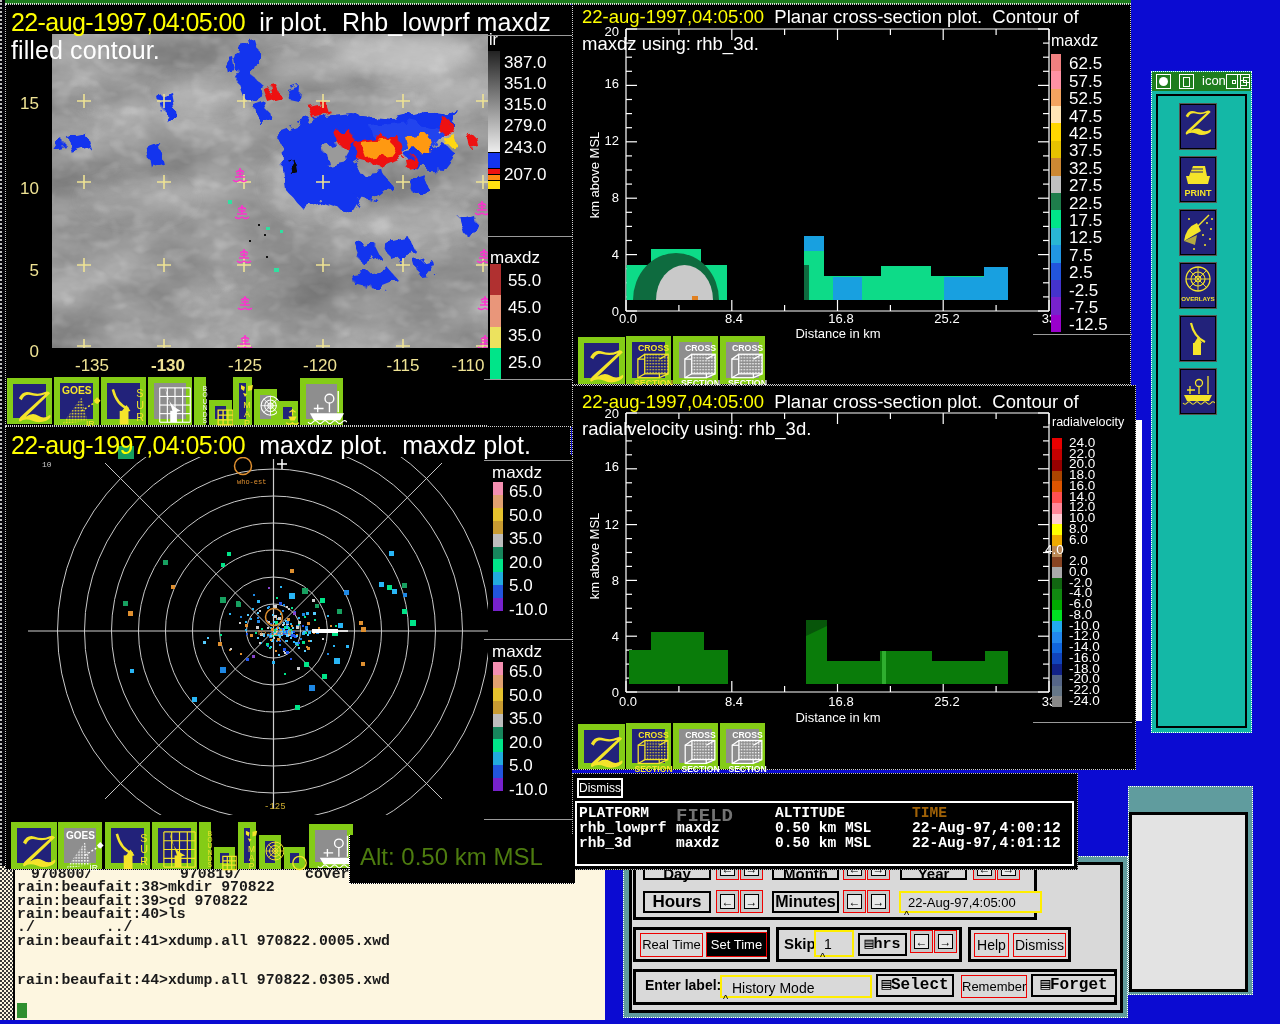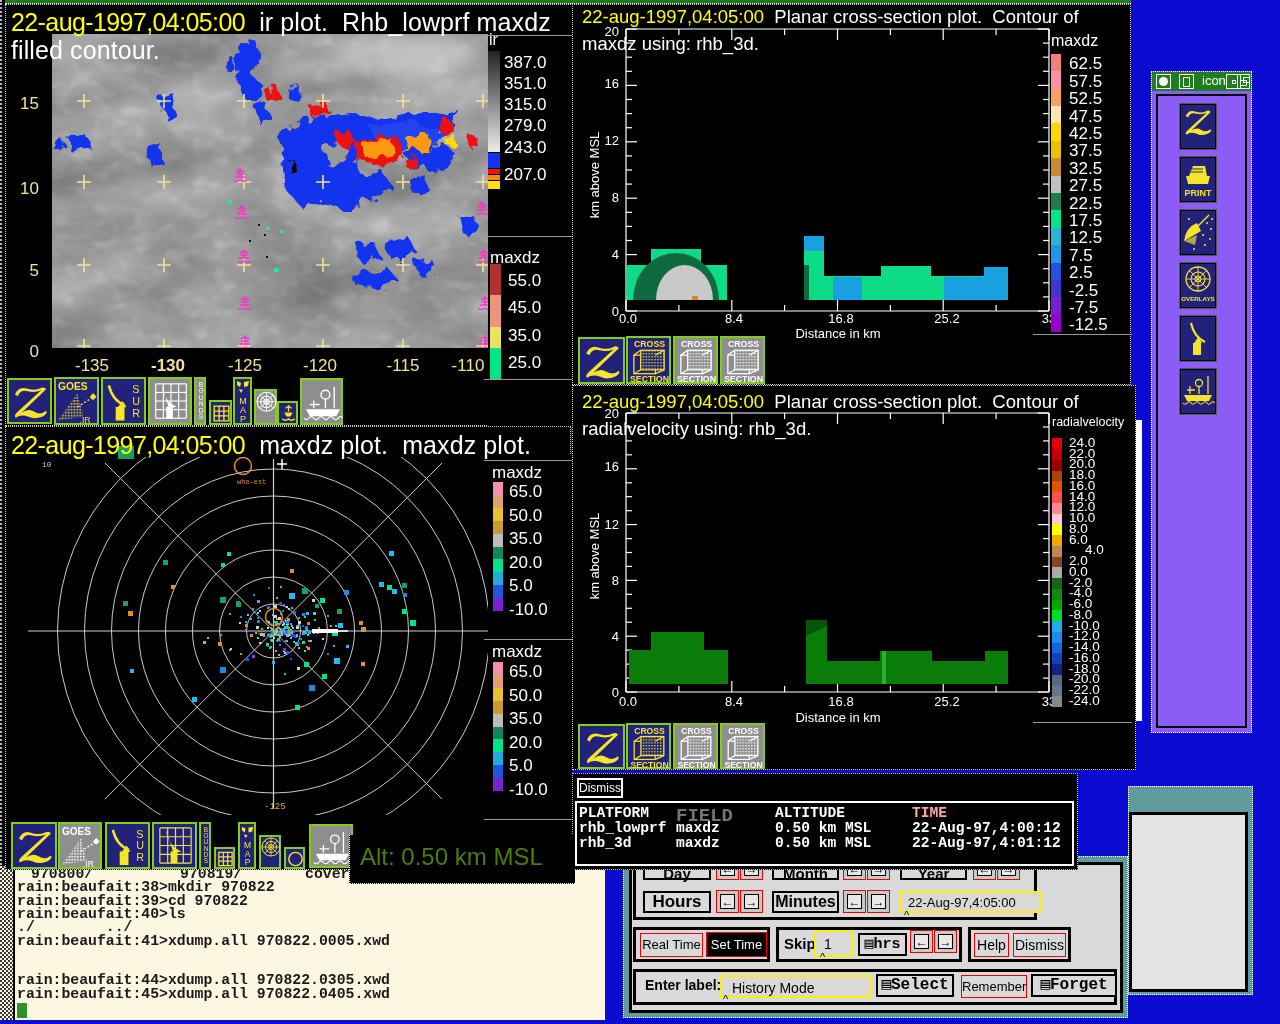--- a/index.html
+++ b/index.html
@@ -5,21 +5,21 @@
  background:#0b0bd2;font-family:"Liberation Sans",sans-serif;}
 .abs{position:absolute;}
 .win{position:absolute;background:#000;border:1px dotted #cfcfcf;}
 .ttl{position:absolute;font-size:25px;letter-spacing:-0.6px;white-space:pre;color:#fff;z-index:6;}
 .tw{letter-spacing:0.1px;}
 .ttl2{position:absolute;font-size:18.5px;letter-spacing:0;white-space:pre;color:#fff;z-index:6;}
 .ty{color:#ffff00;}
 .axlab{position:absolute;color:#efe394;font-size:17px;}
 .cbl{position:absolute;color:#fff;font-size:17px;}
 .sep{position:absolute;background:#9a9a9a;height:1px;}
-.icon{position:absolute;border:2px solid #84cc16;}
+.icon{position:absolute;border:6px solid #84cc16;}
 .nv{background:#22227a;}
 .mono{font-family:"Liberation Mono",monospace;}
 .sm{font-size:13px;color:#fff;position:absolute;}
 .btn{position:absolute;background:#d9d9d9;border:2px solid #000;color:#000;
  font-weight:bold;font-size:17px;text-align:center;}
 .rbtn{position:absolute;background:#d9d9d9;border:1px solid #e00;color:#000;
  font-size:16px;text-align:center;}
 .grp{position:absolute;border:3px solid #000;}
 .yfld{position:absolute;background:#d9d9d9;border:2px solid #ffee00;color:#000;}
 .arb{position:absolute;width:23px;border:1px solid #e00;background:#c8c8c8;}
@@ -34,21 +34,20 @@
     <div class="abs" style="left:13px;top:0;width:2px;height:154px;background:#000;"></div>
 <div class="abs mono" style="left:31px;top:0.0px;font-size:14.8px;font-weight:bold;color:#1a1a1a;white-space:pre;">970800/</div>
 <div class="abs mono" style="left:180px;top:0.0px;font-size:14.8px;font-weight:bold;color:#1a1a1a;white-space:pre;">970819/</div>
 <div class="abs mono" style="left:305px;top:0.0px;font-size:14.8px;font-weight:bold;color:#1a1a1a;white-space:pre;">cover.gifs/</div>
 <div class="abs mono" style="left:17px;top:13.3px;font-size:14.8px;font-weight:bold;color:#1a1a1a;white-space:pre;">rain:beaufait:38&gt;mkdir 970822</div>
 <div class="abs mono" style="left:17px;top:26.6px;font-size:14.8px;font-weight:bold;color:#1a1a1a;white-space:pre;">rain:beaufait:39&gt;cd 970822</div>
 <div class="abs mono" style="left:17px;top:39.9px;font-size:14.8px;font-weight:bold;color:#1a1a1a;white-space:pre;">rain:beaufait:40&gt;ls</div>
 <div class="abs mono" style="left:17px;top:53.2px;font-size:14.8px;font-weight:bold;color:#1a1a1a;white-space:pre;">./        ../</div>
 <div class="abs mono" style="left:17px;top:66.5px;font-size:14.8px;font-weight:bold;color:#1a1a1a;white-space:pre;">rain:beaufait:41&gt;xdump.all 970822.0005.xwd</div>
 <div class="abs mono" style="left:17px;top:106.4px;font-size:14.8px;font-weight:bold;color:#1a1a1a;white-space:pre;">rain:beaufait:44&gt;xdump.all 970822.0305.xwd</div>
-<div class="abs mono" style="left:17px;top:119.7px;font-size:14.8px;font-weight:bold;color:#1a1a1a;white-space:pre;">rain:beaufait:45&gt;xdump.all 970822.0405.xwd</div>
 <div class="abs" style="left:17px;top:137px;width:10px;height:15px;background:#2f8f2f;"></div>
 </div>
 <div class="win" style="left:5px;top:4px;width:566px;height:422px;">
 <div class="ttl" style="left:5px;top:3px;"><span class="ty">22-aug-1997,04:05:00</span><span class="tw">  ir plot.  Rhb_lowprf maxdz</span></div>
 <svg class="abs" style="left:46px;top:29px;" width="436" height="314">
 <filter id="cloud" x="0" y="0" width="100%" height="100%" color-interpolation-filters="sRGB">
  <feTurbulence type="fractalNoise" baseFrequency="0.010 0.018" numOctaves="5" seed="11" result="n"></feTurbulence>
  <feColorMatrix in="n" type="matrix" values="0.30 0 0 0 0.44  0.30 0 0 0 0.44  0.30 0 0 0 0.44  0 0 0 0 1" result="c1"></feColorMatrix>
  <feTurbulence type="fractalNoise" baseFrequency="0.05 0.07" numOctaves="2" seed="29" result="n2"></feTurbulence>
  <feColorMatrix in="n2" type="matrix" values="0.22 0 0 0 -0.11  0.22 0 0 0 -0.11  0.22 0 0 0 -0.11  0 0 0 0 1" result="c2"></feColorMatrix>
@@ -1013,21 +1012,21 @@
 <div class="cbl" style="left:496px;top:50.80px;font-size:13.5px;height:11px;line-height:11px;">24.0</div>
 <div class="cbl" style="left:496px;top:61.55px;font-size:13.5px;height:11px;line-height:11px;">22.0</div>
 <div class="cbl" style="left:496px;top:72.30px;font-size:13.5px;height:11px;line-height:11px;">20.0</div>
 <div class="cbl" style="left:496px;top:83.05px;font-size:13.5px;height:11px;line-height:11px;">18.0</div>
 <div class="cbl" style="left:496px;top:93.80px;font-size:13.5px;height:11px;line-height:11px;">16.0</div>
 <div class="cbl" style="left:496px;top:104.55px;font-size:13.5px;height:11px;line-height:11px;">14.0</div>
 <div class="cbl" style="left:496px;top:115.30px;font-size:13.5px;height:11px;line-height:11px;">12.0</div>
 <div class="cbl" style="left:496px;top:126.05px;font-size:13.5px;height:11px;line-height:11px;">10.0</div>
 <div class="cbl" style="left:496px;top:136.80px;font-size:13.5px;height:11px;line-height:11px;">8.0</div>
 <div class="cbl" style="left:496px;top:147.55px;font-size:13.5px;height:11px;line-height:11px;">6.0</div>
-<div class="cbl" style="left:512px;top:158.30px;font-size:13.5px;height:11px;line-height:11px;">4.0</div>
+<div class="cbl" style="left:472px;top:158.30px;font-size:13.5px;height:11px;line-height:11px;">4.0</div>
 <div class="cbl" style="left:496px;top:169.05px;font-size:13.5px;height:11px;line-height:11px;">2.0</div>
 <div class="cbl" style="left:496px;top:179.80px;font-size:13.5px;height:11px;line-height:11px;">0.0</div>
 <div class="cbl" style="left:496px;top:190.55px;font-size:13.5px;height:11px;line-height:11px;">-2.0</div>
 <div class="cbl" style="left:496px;top:201.30px;font-size:13.5px;height:11px;line-height:11px;">-4.0</div>
 <div class="cbl" style="left:496px;top:212.05px;font-size:13.5px;height:11px;line-height:11px;">-6.0</div>
 <div class="cbl" style="left:496px;top:222.80px;font-size:13.5px;height:11px;line-height:11px;text-align:right;">-8.0</div>
 <div class="cbl" style="left:496px;top:233.55px;font-size:13.5px;height:11px;line-height:11px;">-10.0</div>
 <div class="cbl" style="left:496px;top:244.30px;font-size:13.5px;height:11px;line-height:11px;">-12.0</div>
 <div class="cbl" style="left:496px;top:255.05px;font-size:13.5px;height:11px;line-height:11px;">-14.0</div>
 <div class="cbl" style="left:496px;top:265.80px;font-size:13.5px;height:11px;line-height:11px;">-16.0</div>
@@ -1073,21 +1072,21 @@
         <text x="22" y="45" font-size="9" font-weight="bold" fill="#ffffff" text-anchor="middle" font-family="Liberation Sans">SECTION</text>
         <defs>
           <pattern id="dots147" width="3" height="3" patternUnits="userSpaceOnUse">
             <rect width="3" height="3" fill="#8e8e8e"></rect>
             <rect width="1.4" height="1.4" fill="#ffffff"></rect>
           </pattern>
         </defs>
       </svg></div>
 </div>
 <div class="abs" style="left:1136px;top:420px;width:6px;height:301px;background:#fff;"></div>
-<div class="abs" style="left:1151px;top:71px;width:101px;height:662px;border:1px dotted #fff;background:#8b5cf6;padding-left:43px;">
+<div class="abs" style="left:1151px;top:71px;width:101px;height:662px;border:1px dotted #fff;background:#14b8a6;padding-left:43px;">
 <div class="abs" style="left:0;top:0;width:99px;height:19px;background:#1e7d1e;">
       <div class="abs" style="left:4px;top:2px;width:15px;height:15px;border:1px solid #fff;">
         <div class="abs" style="left:2px;top:2px;width:9px;height:9px;background:#fff;border-radius:50%;"></div>
       </div>
       <div class="abs" style="left:27px;top:2px;width:15px;height:15px;border:1px solid #fff;">
         <div class="abs" style="left:3px;top:2px;width:7px;height:10px;border:1px solid #fff;"></div>
       </div>
       <div class="abs" style="left:50px;top:1px;color:#fff;font-size:13px;">icon</div>
       <div class="abs" style="left:74px;top:2px;width:15px;height:15px;border:1px solid #fff;">
         <div class="abs" style="left:5px;top:5px;width:4px;height:4px;border:1px solid #fff;"></div>
@@ -1209,21 +1208,21 @@
 <div class="btn mono" style="left:252px;top:117px;width:78px;height:23px;line-height:19px;font-size:16px;">▤Select</div>
 <div class="rbtn" style="left:337px;top:118px;width:66px;height:23px;line-height:21px;font-size:13px;">Remember</div>
 <div class="btn mono" style="left:407px;top:117px;width:86px;height:23px;line-height:19px;font-size:16px;">▤Forget</div>
 </div>
 <div class="abs" style="left:572px;top:773px;width:506px;height:97px;background:#000;border:1px dotted #bbb;">
 <div class="abs" style="left:4px;top:4px;width:46px;height:20px;border:2px solid #fff;color:#fff;font-size:12px;text-align:center;line-height:16px;">Dismiss</div>
 <div class="abs" style="left:2px;top:27px;width:499px;height:65px;border:2px solid #fff;"></div>
 <div class="abs mono" style="left:6px;top:31px;color:#fff;font-weight:bold;font-size:14.6px;white-space:pre;">PLATFORM</div>
 <div class="abs mono" style="left:103px;top:31px;color:#737373;font-weight:bold;font-size:19px;white-space:pre;">FIELD</div>
 <div class="abs mono" style="left:202px;top:31px;color:#fff;font-weight:bold;font-size:14.6px;white-space:pre;">ALTITUDE</div>
-<div class="abs mono" style="left:339px;top:31px;color:#fca5a5;font-weight:bold;font-size:14.6px;white-space:pre;">TIME</div>
+<div class="abs mono" style="left:339px;top:31px;color:#a16207;font-weight:bold;font-size:14.6px;white-space:pre;">TIME</div>
 <div class="abs mono" style="left:6px;top:46px;color:#fff;font-weight:bold;font-size:14.6px;white-space:pre;">rhb_lowprf</div>
 <div class="abs mono" style="left:103px;top:46px;color:#fff;font-weight:bold;font-size:14.6px;white-space:pre;">maxdz</div>
 <div class="abs mono" style="left:202px;top:46px;color:#fff;font-weight:bold;font-size:14.6px;white-space:pre;">0.50 km MSL</div>
 <div class="abs mono" style="left:339px;top:46px;color:#fff;font-weight:bold;font-size:14.6px;white-space:pre;">22-Aug-97,4:00:12</div>
 <div class="abs mono" style="left:6px;top:61px;color:#fff;font-weight:bold;font-size:14.6px;white-space:pre;">rhb_3d</div>
 <div class="abs mono" style="left:103px;top:61px;color:#fff;font-weight:bold;font-size:14.6px;white-space:pre;">maxdz</div>
 <div class="abs mono" style="left:202px;top:61px;color:#fff;font-weight:bold;font-size:14.6px;white-space:pre;">0.50 km MSL</div>
 <div class="abs mono" style="left:339px;top:61px;color:#fff;font-weight:bold;font-size:14.6px;white-space:pre;">22-Aug-97,4:01:12</div>
 </div>
 <div class="abs" style="left:349px;top:835px;width:226px;height:49px;background:#000;border-left:1px dotted #fff;border-bottom:1px dotted #fff;">

